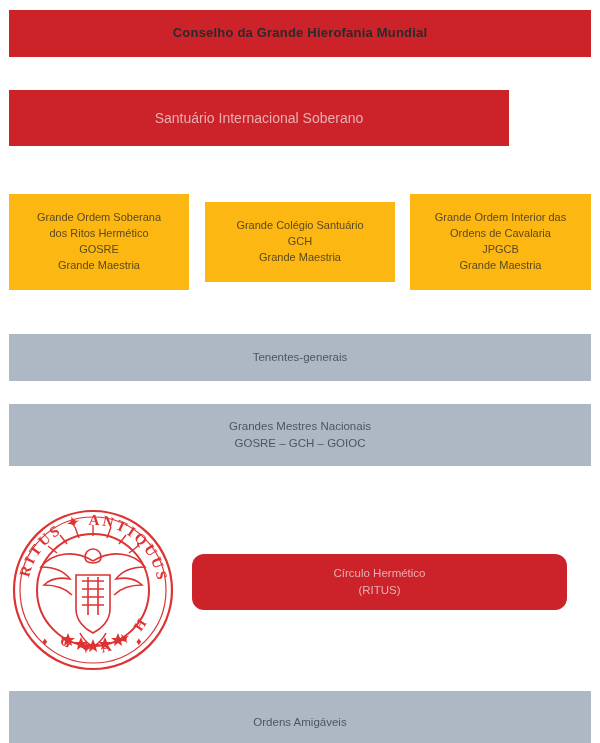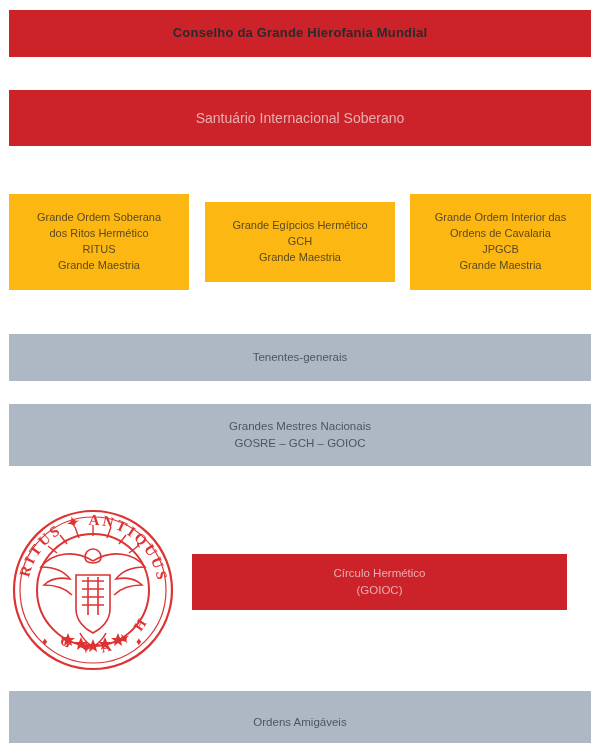--- a/index.html
+++ b/index.html
@@ -59,21 +59,21 @@
     height: 47px;
     font-size: 13px;
     font-weight: bold;
     letter-spacing: 0.2px;
   }
 
   
   #row-sanctuary {
     left: 9px;
     top: 90px;
-    width: 582px;
+    width: 500px;
     height: 56px;
     font-size: 14px;
   }
 
   
   #gold-left {
     left: 9px;
     top: 194px;
     width: 180px;
     height: 96px;
@@ -122,20 +122,21 @@
     top: 505px;
     width: 170px;
     height: 170px;
   }
   #row-circle {
     left: 192px;
     top: 554px;
     width: 375px;
     height: 56px;
     font-size: 11.5px;
+    border-radius: 12px;
   }
 
   
   #row-friendly {
     left: 9px;
     top: 691px;
     width: 582px;
     height: 62px;
     font-size: 11.5px;
   }
@@ -151,26 +152,26 @@
     <span class="line">Conselho da Grande Hierofania Mundial</span>
   </div>
 
   <div class="band red red-light-text" id="row-sanctuary">
     <span class="line">Santuário Internacional Soberano</span>
   </div>
 
   <div class="band gold" id="gold-left">
     <span class="line">Grande Ordem Soberana</span>
     <span class="line">dos Ritos Hermético</span>
-    <span class="line">RITUS</span>
+    <span class="line">GOSRE</span>
     <span class="line">Grande Maestria</span>
   </div>
 
   <div class="band gold" id="gold-mid">
-    <span class="line">Grande Egípcios Hermético</span>
+    <span class="line">Grande Colégio Santuário</span>
     <span class="line">GCH</span>
     <span class="line">Grande Maestria</span>
   </div>
 
   <div class="band gold" id="gold-right">
     <span class="line">Grande Ordem Interior das</span>
     <span class="line">Ordens de Cavalaria</span>
     <span class="line">JPGCB</span>
     <span class="line">Grande Maestria</span>
   </div>
@@ -238,20 +239,20 @@
 
       <g fill="#dd3333" font-family="'Liberation Serif', serif" font-size="11" font-weight="bold">
         <text x="34" y="140">♦</text>
         <text x="128" y="140">♦</text>
       </g>
     </svg>
   </div>
 
   <div class="band red red-light-text" id="row-circle">
     <span class="line">Círculo Hermético</span>
-    <span class="line">(GOIOC)</span>
+    <span class="line">(RITUS)</span>
   </div>
 
   <div class="band grey" id="row-friendly">
     <span class="line">Ordens Amigáveis</span>
   </div>
 
 </div>
 
 </body></html>

